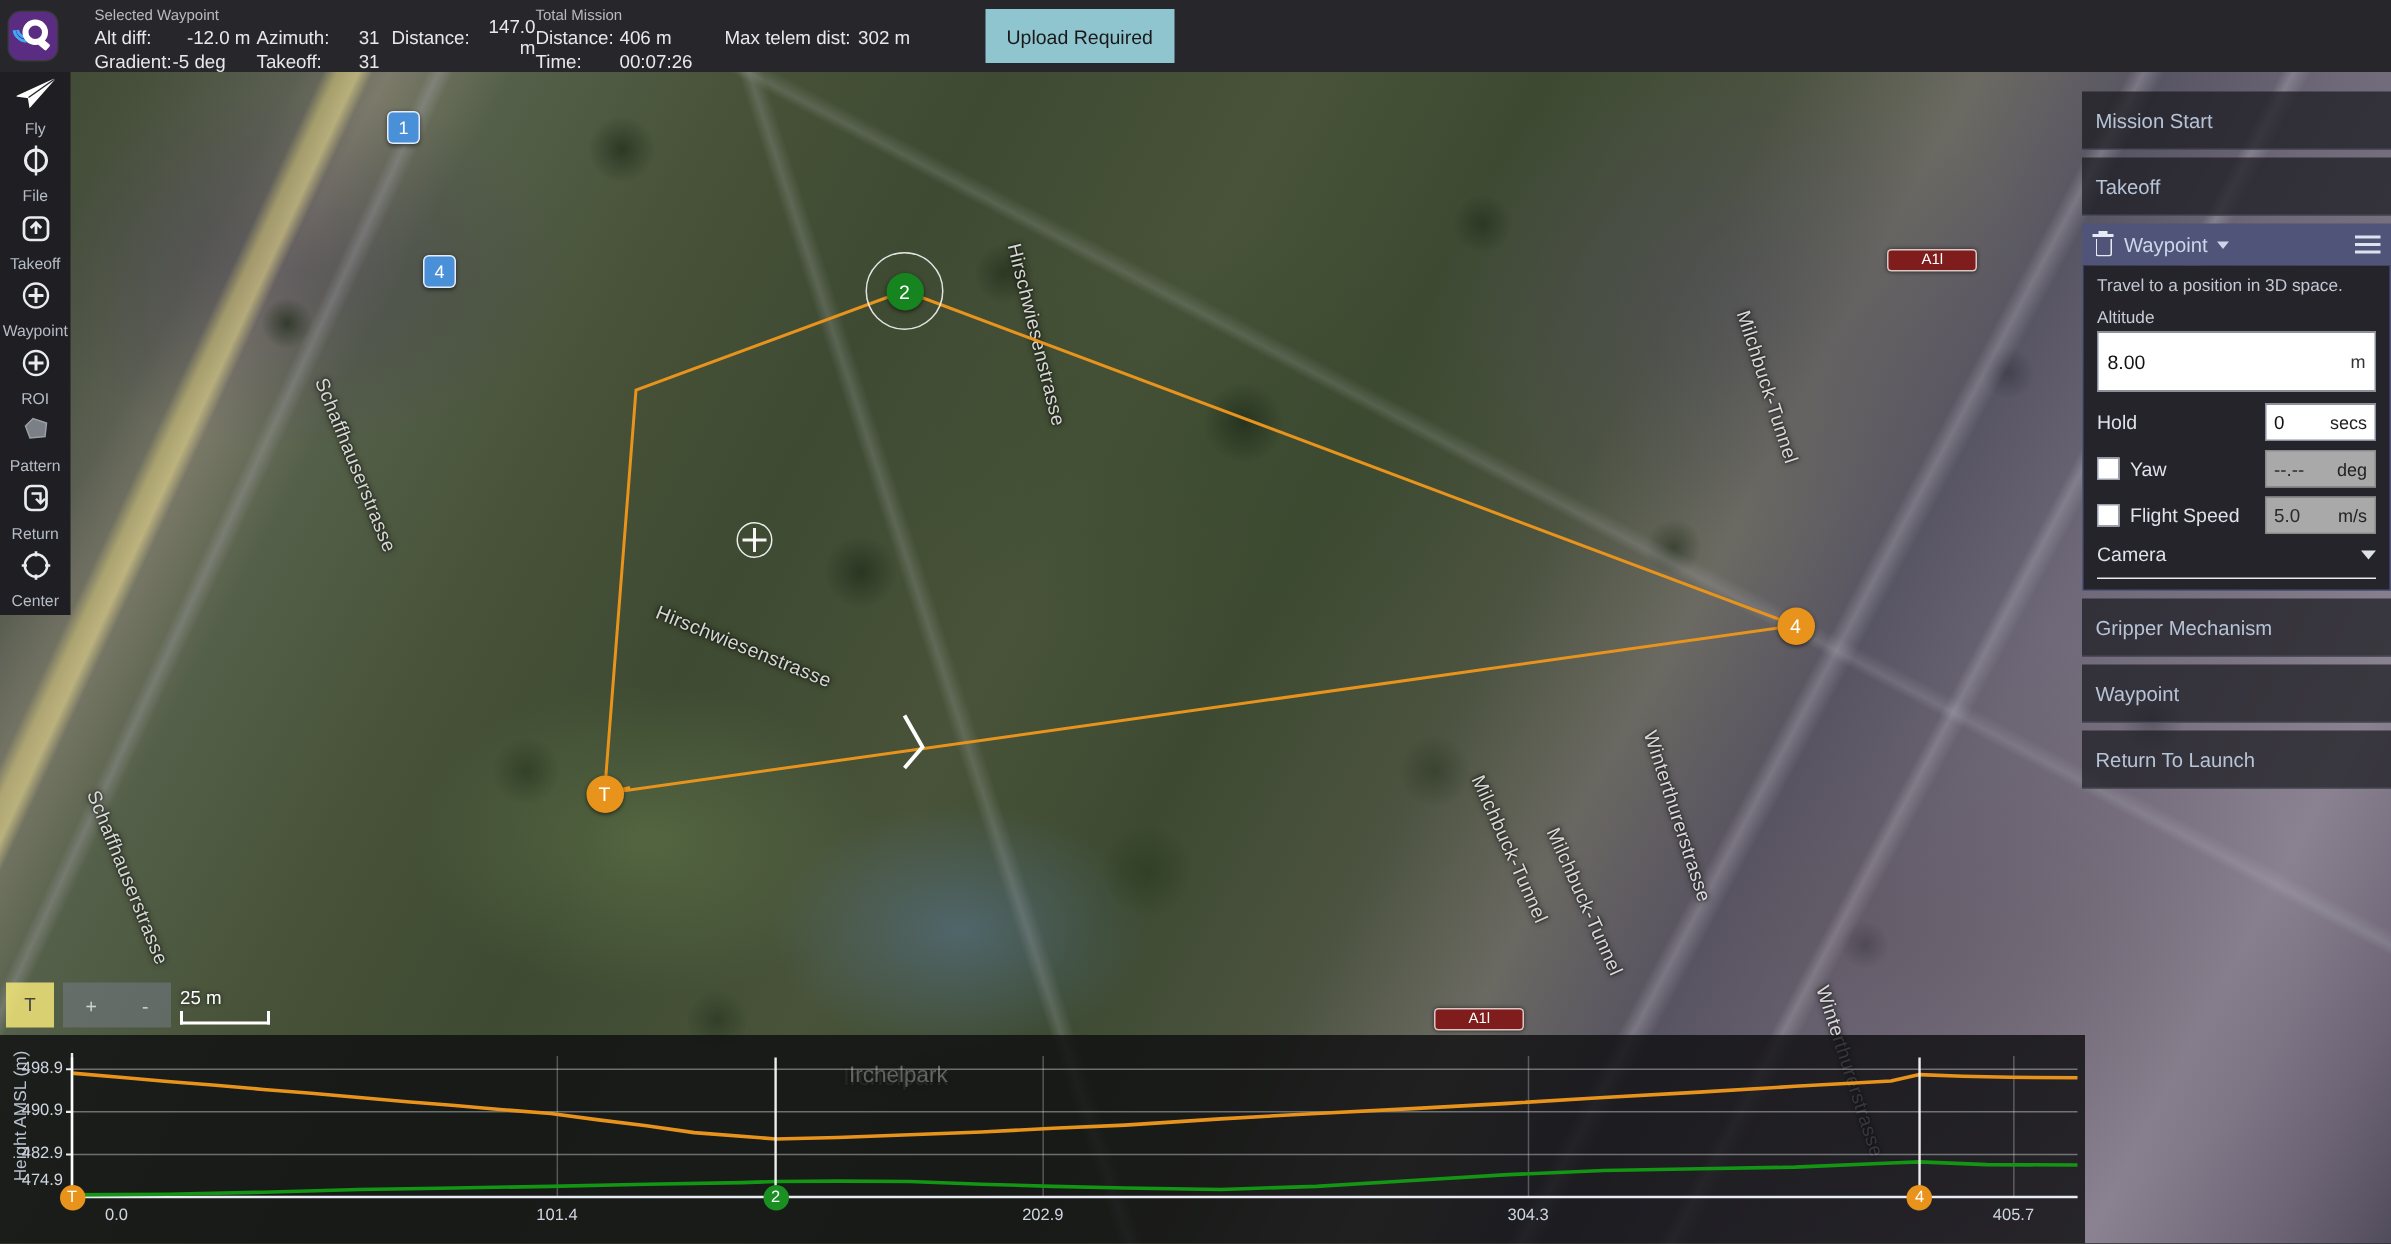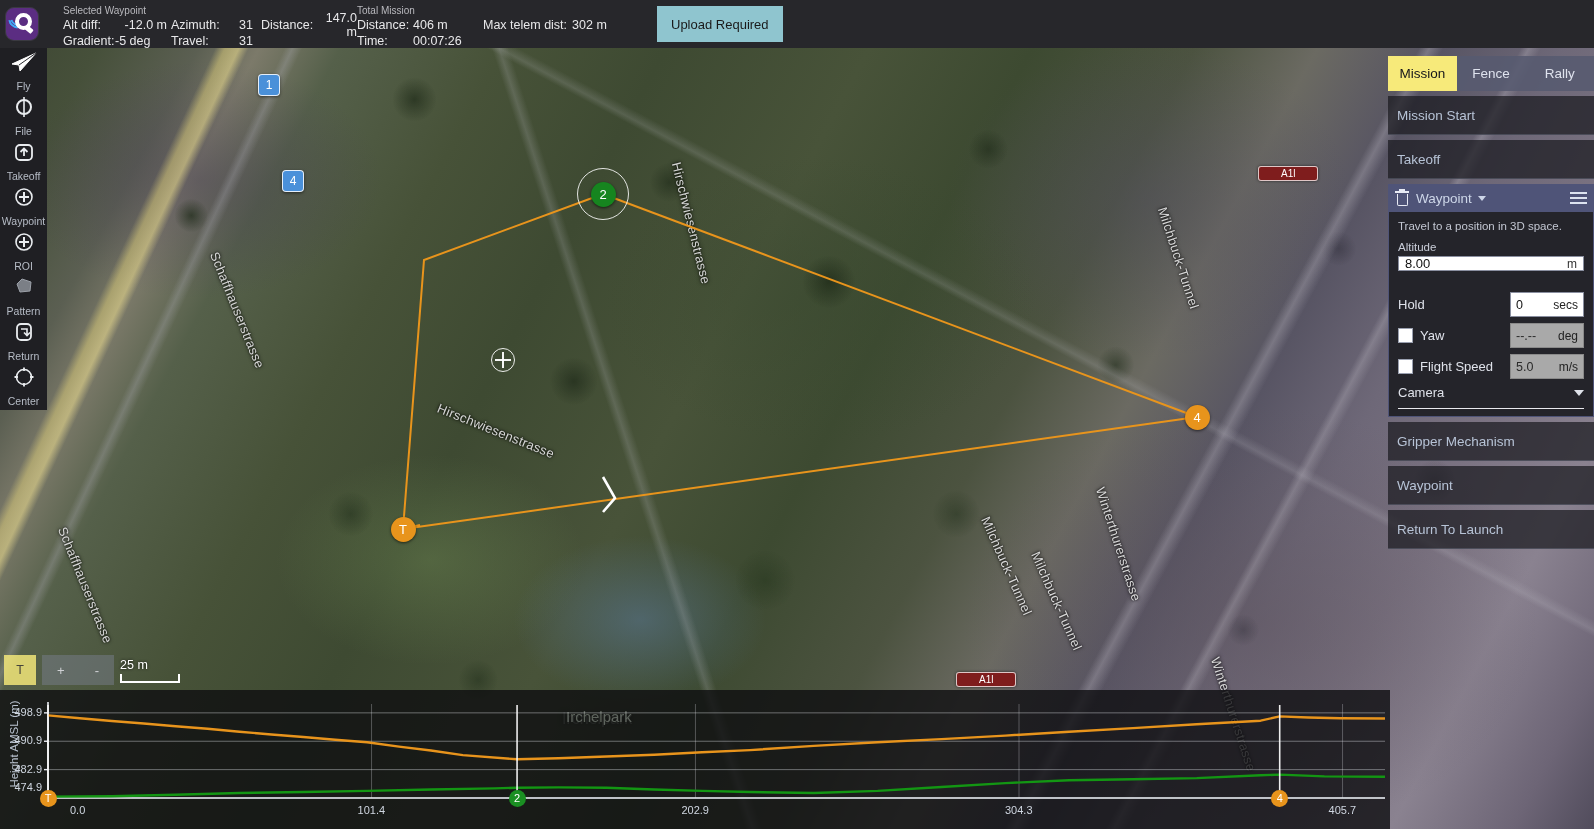--- a/index.html
+++ b/index.html
@@ -258,23 +258,23 @@
   #wp-header .burger span { display: block; height: 2px; background: #dde3f0; margin: 3px 0; }
 
   #wp-body {
     background: #24242a;
     border: 1px solid #4f5478; border-top: none;
     padding: 8px 9px 7px 9px;
   }
   .wp-desc { font-size: 11.5px; color: #c3c7d2; margin-bottom: 9px; }
   .fld-lbl { font-size: 11.5px; color: #c9cdd8; margin-bottom: 3px; }
   .alt-input {
-    height: 15px; background: #ffffff; border: 1px solid #8a8fa0;
+    height: 40px; background: #ffffff; border: 1px solid #8a8fa0;
     display: flex; align-items: center; padding: 0 6px;
-    margin-bottom: 20px; cursor: text;
+    margin-bottom: 7px; cursor: text;
   }
   .alt-input .v { font-size: 13px; color: #111; }
   .alt-input .u { margin-left: auto; font-size: 12px; color: #333; }
 
   .fact-row { display: flex; align-items: center; height: 27px; margin-bottom: 4px; }
   .fact-row .name { font-size: 13px; color: #dfe2ea; }
   .fact-row .chk {
     width: 15px; height: 15px; background: #fff;
     border: 1px solid #9aa0b0; margin-right: 7px; flex: none; cursor: pointer;
   }
@@ -419,21 +419,21 @@
       </div>
     </div>
 
     <div class="tb-group" style="width:90px;">
       <div class="tb-rows">
         <div class="tb-row">
             <span class="tb-lbl" style="width:56px">Azimuth:</span>
             <span class="tb-val" style="width:26px">31</span>
           </div>
         <div class="tb-row">
-            <span class="tb-lbl" style="width:56px">Travel:</span>
+            <span class="tb-lbl" style="width:56px">Takeoff:</span>
             <span class="tb-val" style="width:26px">31</span>
           </div>
       </div>
     </div>
 
     <div class="tb-group" style="width:96px;">
       <div class="tb-rows">
         <div class="tb-row">
             <span class="tb-lbl">Distance:</span>
             <span class="tb-val" style="margin-left:4px">147.0 m</span>
@@ -538,25 +538,20 @@
             <path d="M11 1.5 L11 5 M11 17 L11 20.5 M1.5 11 L5 11 M17 11 L20.5 11" stroke="#e9ecef" stroke-width="1.8"></path>
           </svg>
       </span>
     </div>
     <div class="tool">
       <span class="tl">Center</span>
     </div>
   </div>
 
   <div id="right-panel">
-    <div id="plan-tabs">
-      <div class="plan-tab active">Mission</div>
-      <div class="plan-tab">Fence</div>
-      <div class="plan-tab">Rally</div>
-    </div>
 
     <div class="mi-spacer"></div>
     <div class="mi-row">Mission Start</div>
     <div class="mi-spacer"></div>
     <div class="mi-row">Takeoff</div>
     <div class="mi-spacer"></div>
 
     <div id="wp-editor">
       <div id="wp-header">
         <span class="trash">

